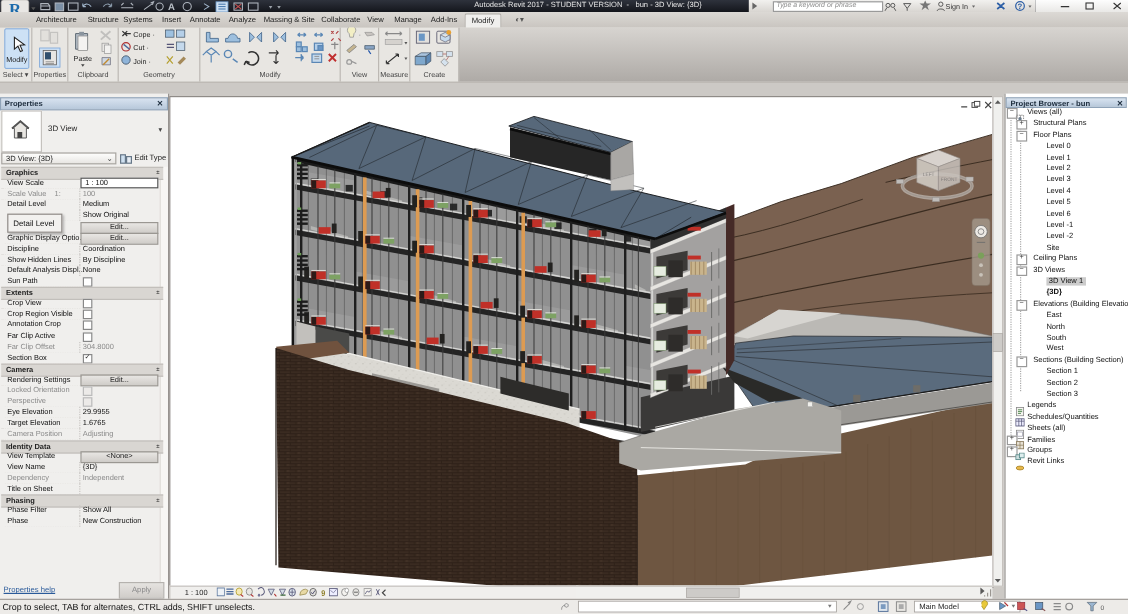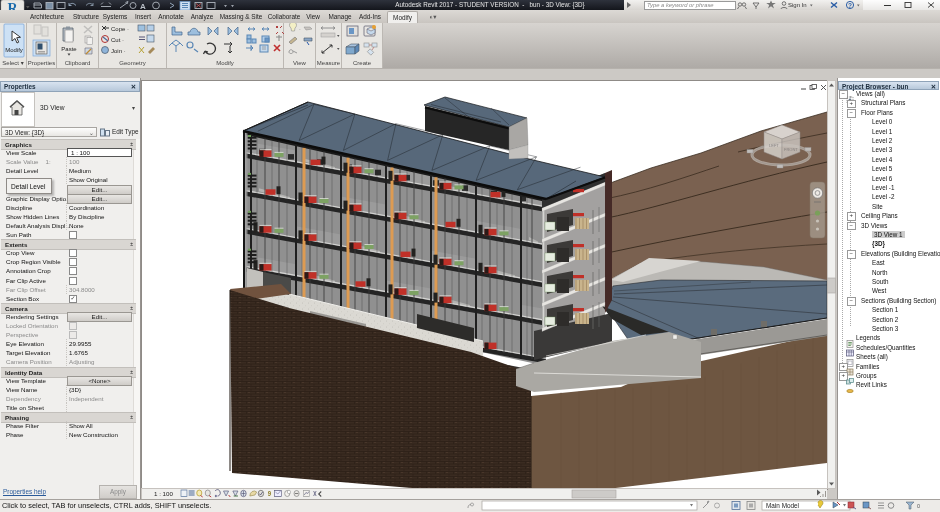--- a/index.html
+++ b/index.html
@@ -891,21 +891,21 @@
       <path d="M205 3.5 l-3 2.5 l3 2.5" fill="none" stroke="#444" stroke-width="1.1"></path>
     </g>
   </svg>
   <div class="abs" id="hscroll"></div>
   <svg class="abs" style="left:480px;top:488px" width="347" height="11" viewBox="0 0 347 11">
     <rect x="92" y="2" width="44" height="8" fill="#cdcbc8" stroke="#a9a5a1" stroke-width="0.6"></rect>
     <path d="M339 4 l3.5 3 l-3.5 3 z" fill="#5a5a5a" transform="translate(-2,-2.5)"></path>
     <path d="M345.5 3 v6 M343 6 v3 M340.5 8 v1" stroke="#9a9691" stroke-width="1"></path>
   </svg>
   <div class="abs" id="statusbar"></div>
-  <div class="abs" style="left:2px;top:501px;font-size:7.4px;color:#111;">Click to select, TAB for unselects, CTRL adds, SHIFT unselects.</div>
+  <div class="abs" style="left:2px;top:501px;font-size:7.4px;color:#111;">Crop to select, TAB for alternates, CTRL adds, SHIFT unselects.</div>
   <svg class="abs" style="left:460px;top:499px" width="480" height="13" viewBox="0 0 480 13">
     <path d="M8 9 c0-3 2-4 3-3 m1-2 a1.5 1.5 0 1 0 0.1 0" stroke="#8a8a8a" stroke-width="0.8" fill="none"></path>
     <rect x="22" y="2" width="215" height="9" fill="#fff" stroke="#a5a19d" stroke-width="0.7"></rect>
     <path d="M230 5 l3 0 l-1.5 2.5 z" fill="#777"></path>
     <path d="M243 9 l5-5 m-1-1 l2-1 l-1 2 z" stroke="#8a8a8a" stroke-width="0.9" fill="none"></path>
     <circle cx="257" cy="6.5" r="2.5" fill="none" stroke="#9a9a9a" stroke-width="0.8"></circle>
     <rect x="272" y="2.5" width="8" height="8" fill="#dfe6ee" stroke="#55719a" stroke-width="0.8"></rect>
     <rect x="274" y="4.5" width="4" height="4" fill="#7a9ac0"></rect>
     <rect x="287" y="2.5" width="8" height="8" fill="#e8e6e2" stroke="#888" stroke-width="0.8"></rect>
     <rect x="289" y="4.5" width="4" height="4" fill="#aaa"></rect>

